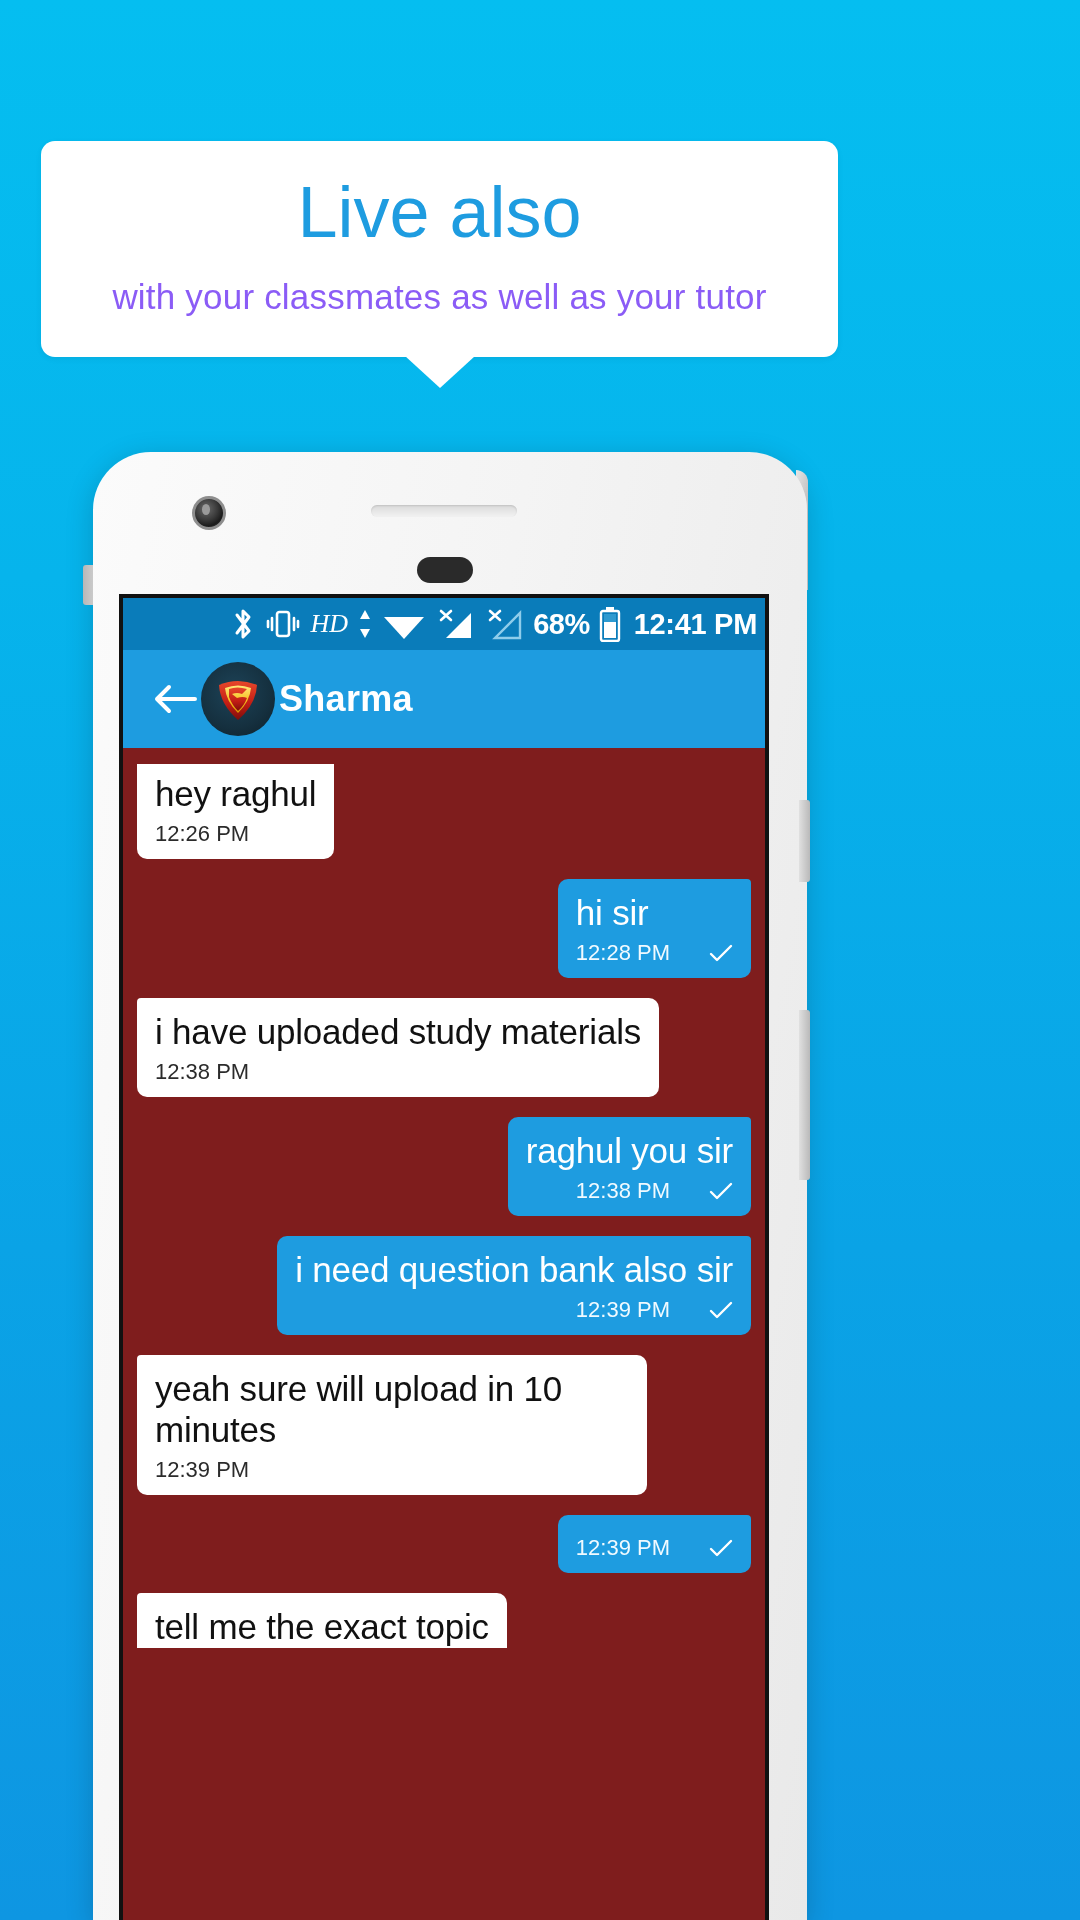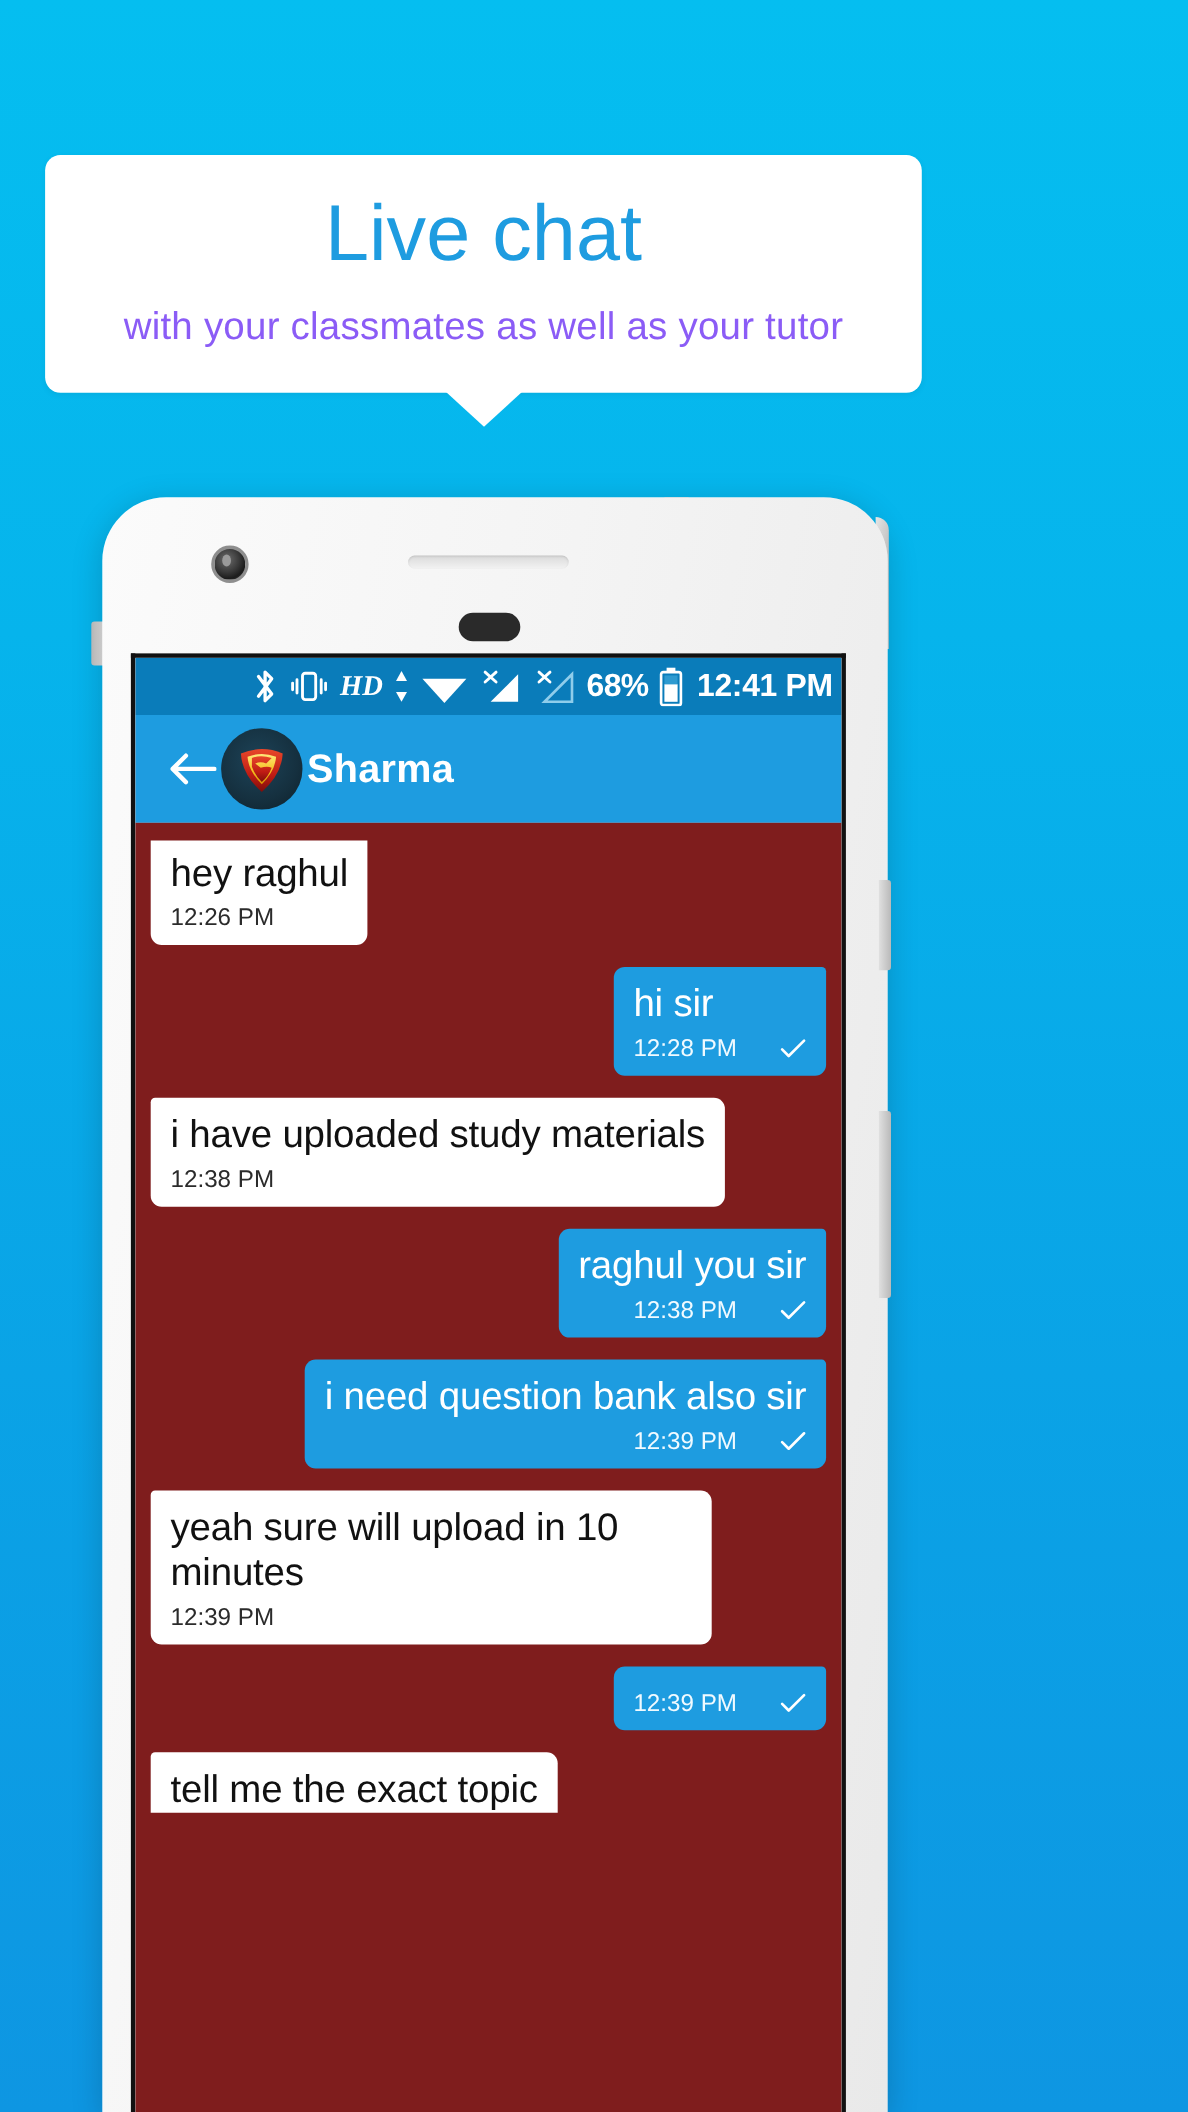--- a/index.html
+++ b/index.html
@@ -206,21 +206,21 @@
   .tick-icon { width:24px; height:19px; }
 
   
   #msg-row-first { margin-top:0; }
   #msg-row-first .bubble { border-radius:0 0 10px 10px; padding-top:10px; }
 </style>
 </head>
 <body>
 
 <div id="promo-card">
-  <div id="promo-title">Live chat</div>
+  <div id="promo-title">Live also</div>
   <div id="promo-subtitle">with your classmates as well as your tutor</div>
 </div>
 <div id="promo-tail"></div>
 
 <div id="phone-side-left"></div>
 <div id="phone-side-right-top"></div>
 <div id="phone-top-antenna"></div>
 <div id="phone-frame"></div>
 <div id="phone-side-right-1"></div>
 <div id="phone-side-right-2"></div>
@@ -239,21 +239,21 @@
       </svg>
     </span>
 
     <span class="sb-icon">
       <svg width="38" height="32" viewBox="0 0 38 32">
         <rect x="13" y="4" width="12" height="24" rx="2.5" fill="none" stroke="#fff" stroke-width="2.6"></rect>
         <path d="M8 10 L8 22 M4 13 L4 19 M30 10 L30 22 M34 13 L34 19" stroke="#fff" stroke-width="2.6" stroke-linecap="round"></path>
       </svg>
     </span>
 
-    <span class="sb-icon" style="font-size:26px;font-weight:bold;font-style:italic;font-family:'Liberation Serif',serif;">HD</span>
+    <span class="sb-icon" style="font-size:26px;font-weight:normal;font-style:italic;font-family:'Liberation Serif',serif;">HD</span>
 
     <span class="sb-icon">
       <svg width="16" height="32" viewBox="0 0 16 32">
         <path d="M8 2 L13 11 L3 11 Z" fill="#fff"></path>
         <path d="M8 30 L13 21 L3 21 Z" fill="#fff"></path>
       </svg>
     </span>
 
     <span class="sb-icon">
       <svg width="44" height="32" viewBox="0 0 44 32">

